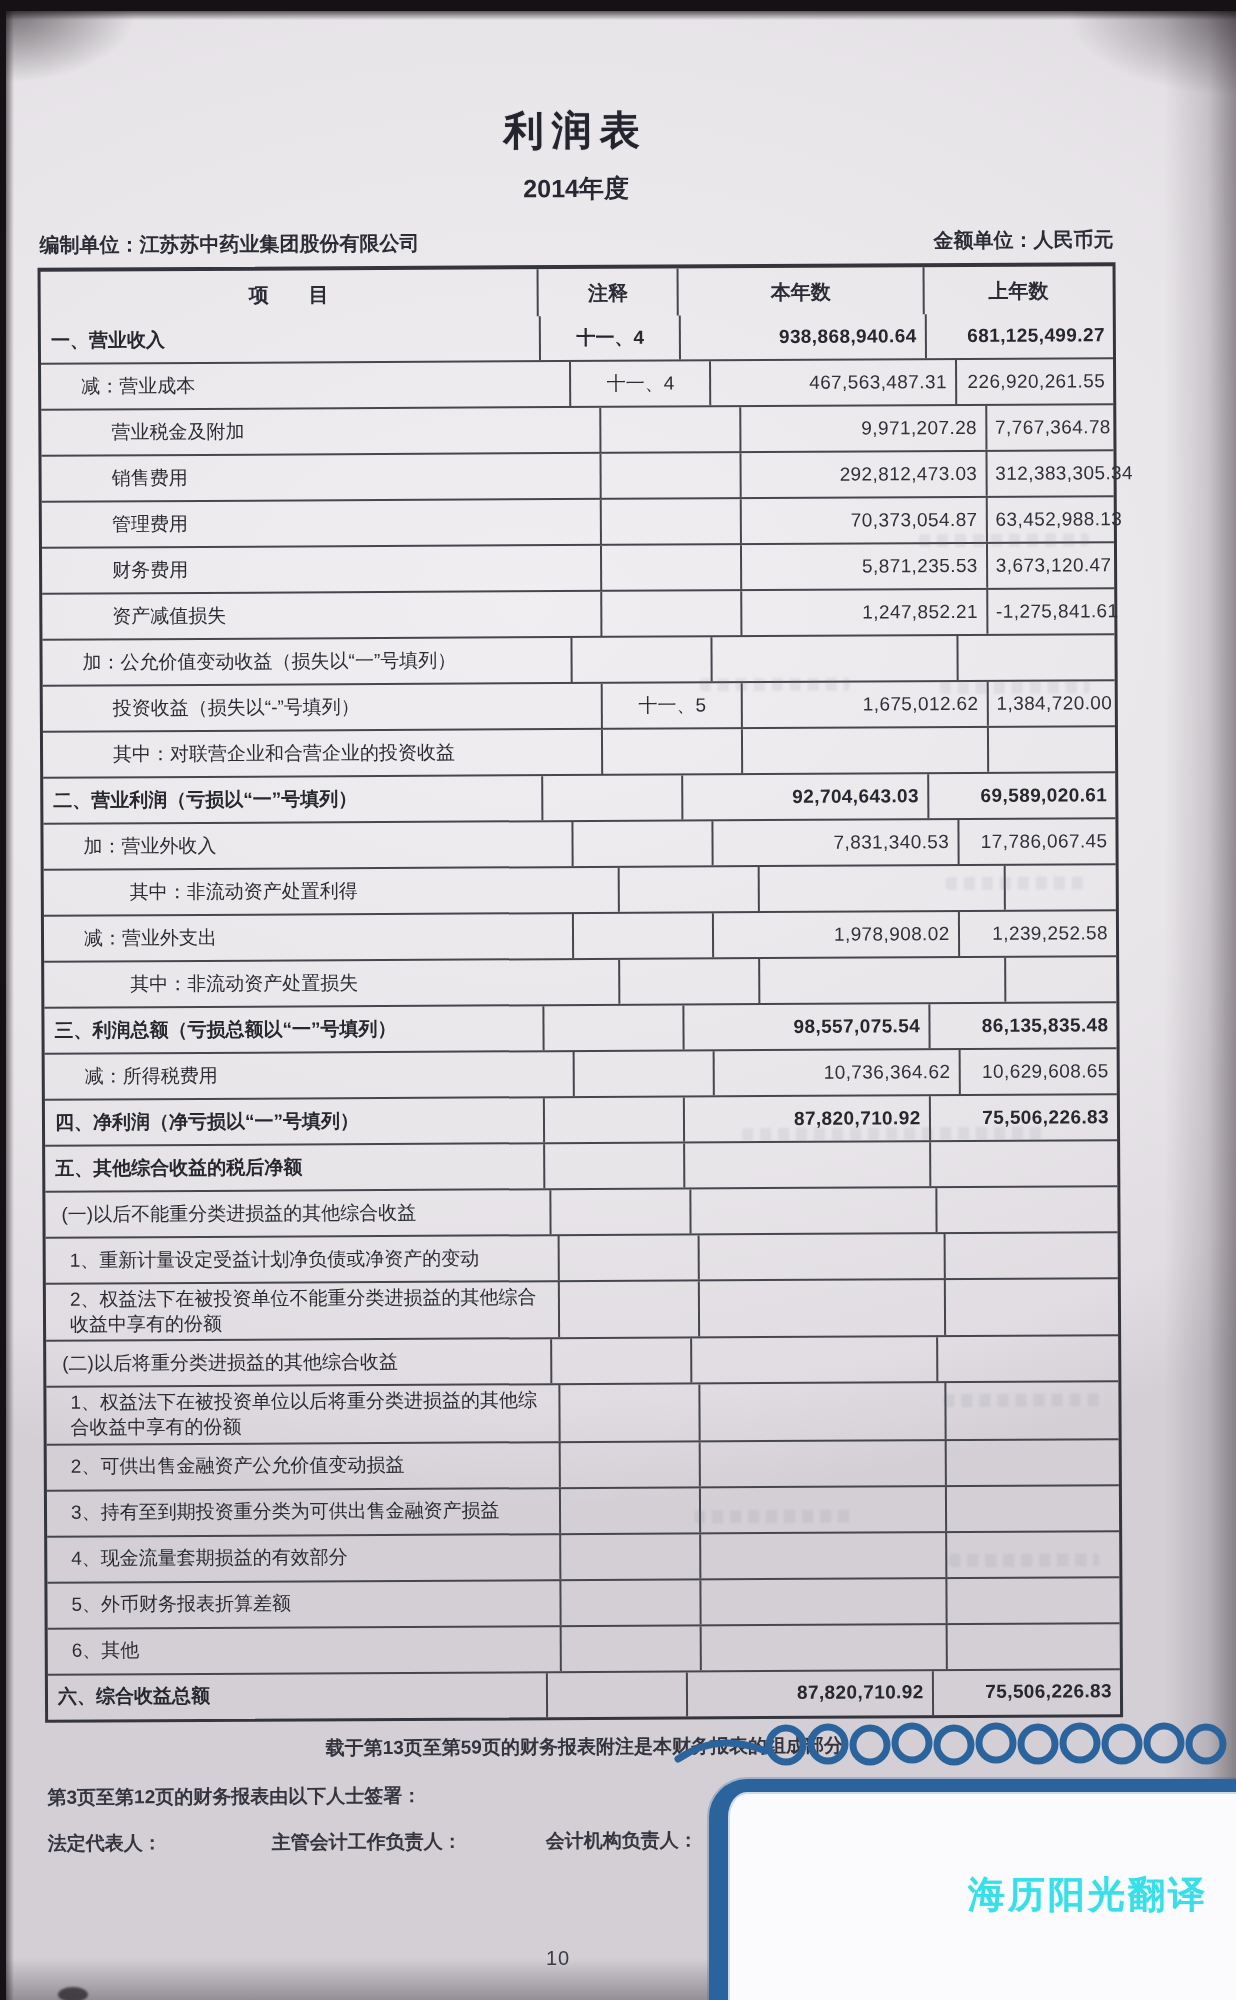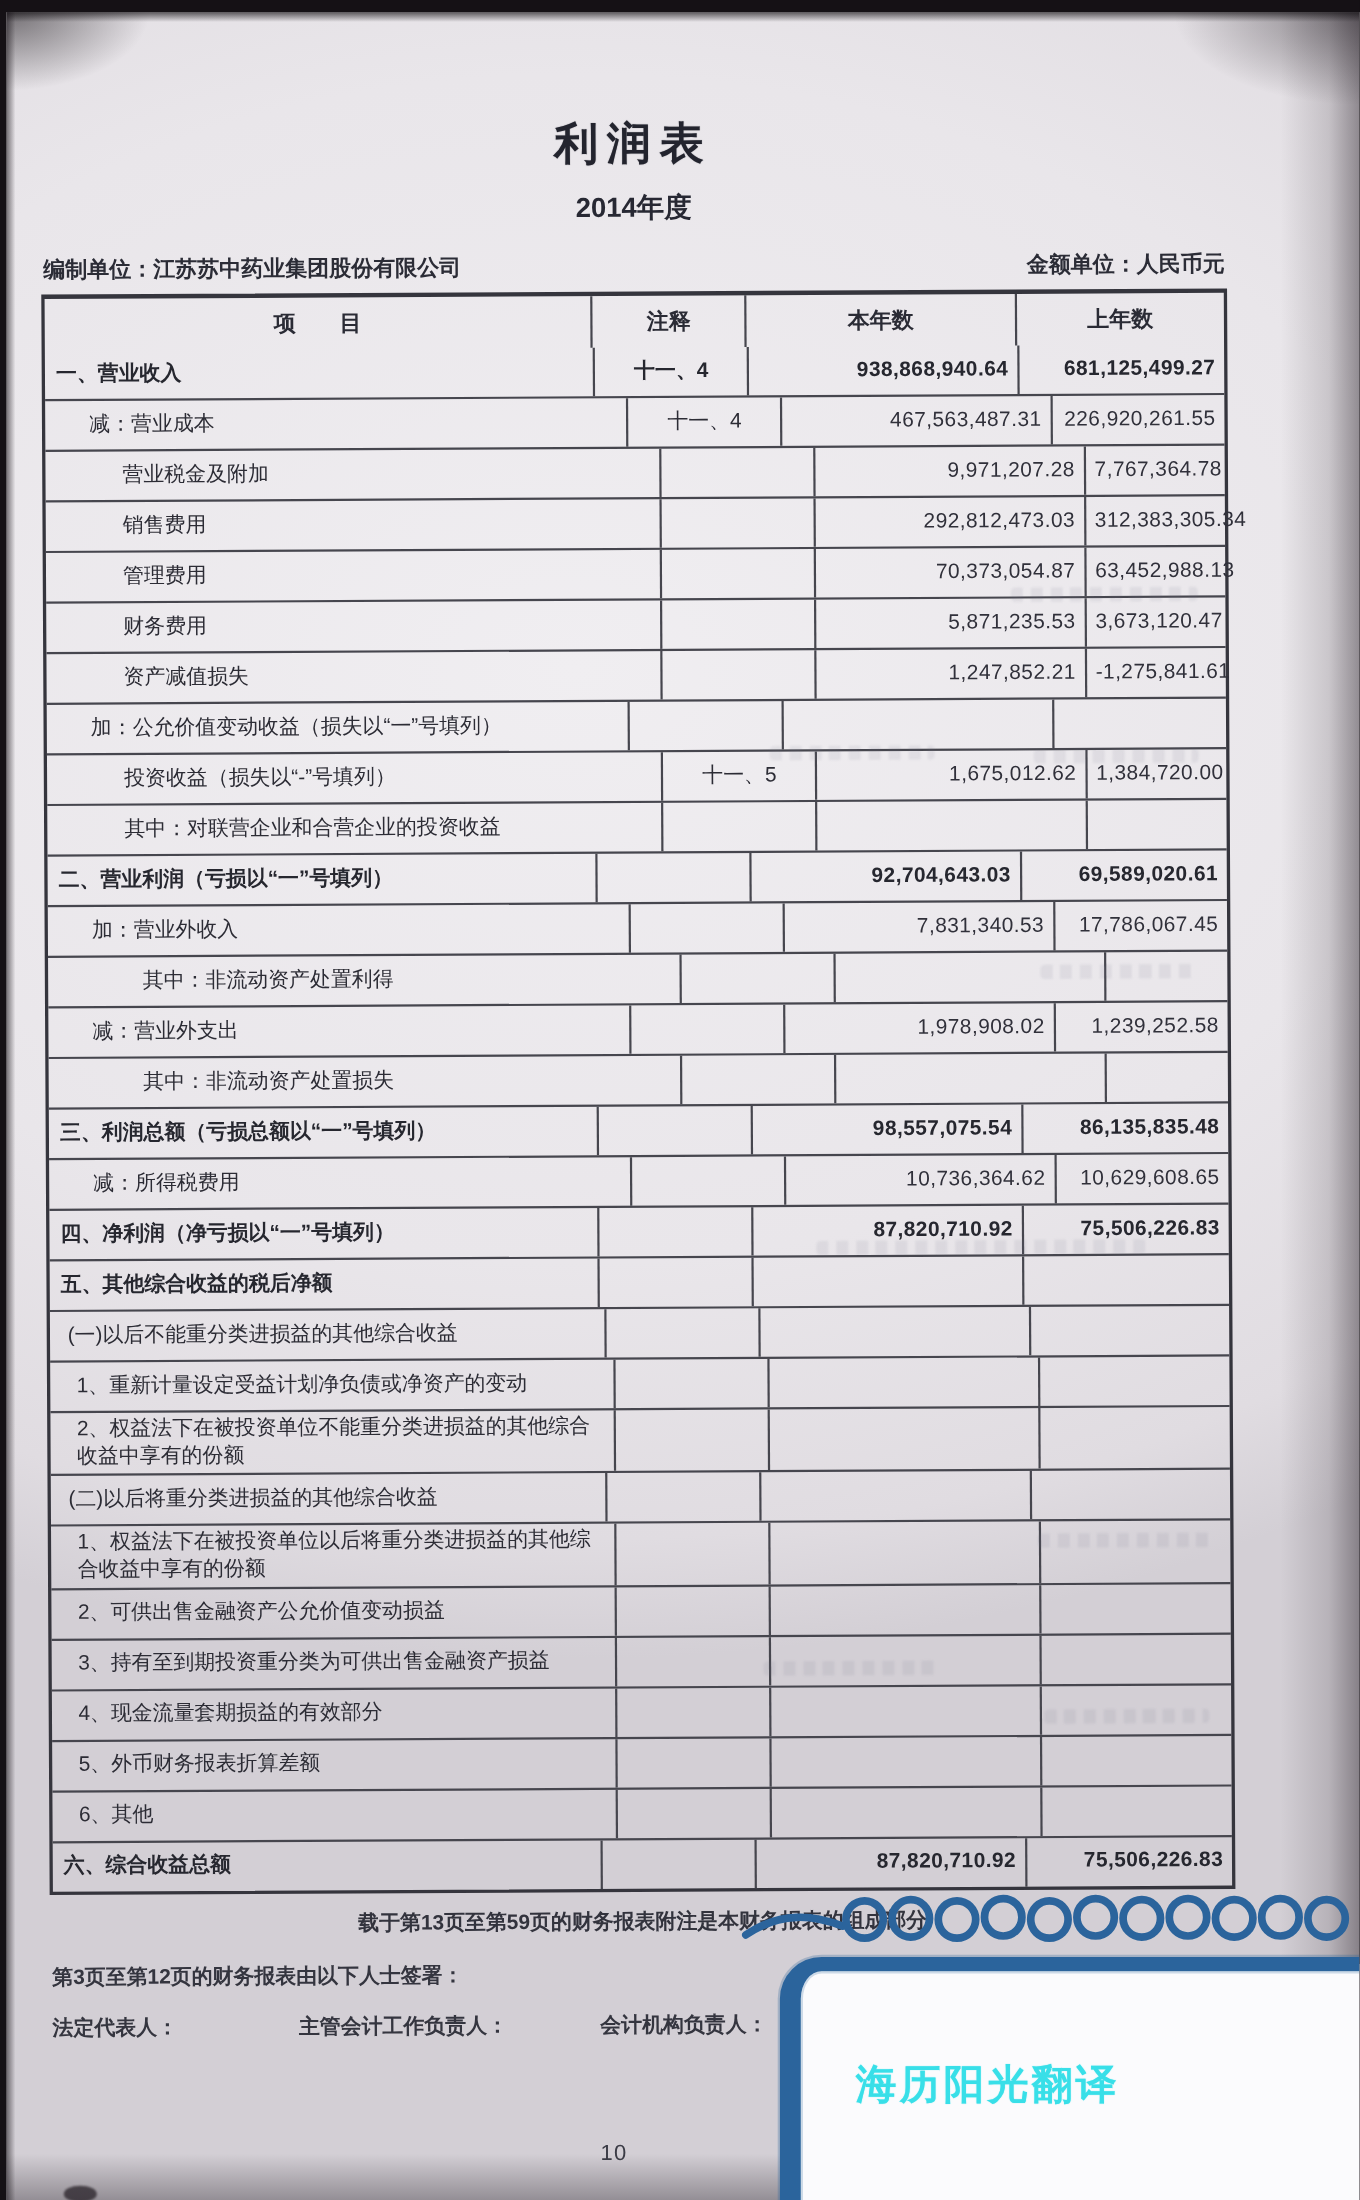--- a/index.html
+++ b/index.html
@@ -102,21 +102,21 @@
   
   .spiral{position:absolute;left:668px;top:1702px;z-index:6;}
   .bubble{
     position:absolute;left:703px;top:1768px;width:600px;height:240px;z-index:5;
     background:#fbfbfd;
     border:13px solid #2b649c;border-left-width:19px;
     border-radius:38px 46px 34px 40px;
     box-shadow:0 0 0 2px rgba(43,100,156,.28), inset 0 0 0 2px rgba(43,100,156,.22);
   }
   .bubble-text{
-    position:absolute;left:50px;top:78px;width:430px;text-align:left;
+    position:absolute;left:50px;top:78px;width:430px;text-align:right;
     font-size:37px;font-weight:bold;letter-spacing:3px;color:#38dfe8;
     text-shadow:0 0 1px rgba(56,223,232,.7);
   }
   .page-num{
     position:absolute;left:540px;top:1936px;z-index:2;
     font-size:20px;color:#3b3c46;letter-spacing:1px;
   }
 </style>
 </head>
 <body>

